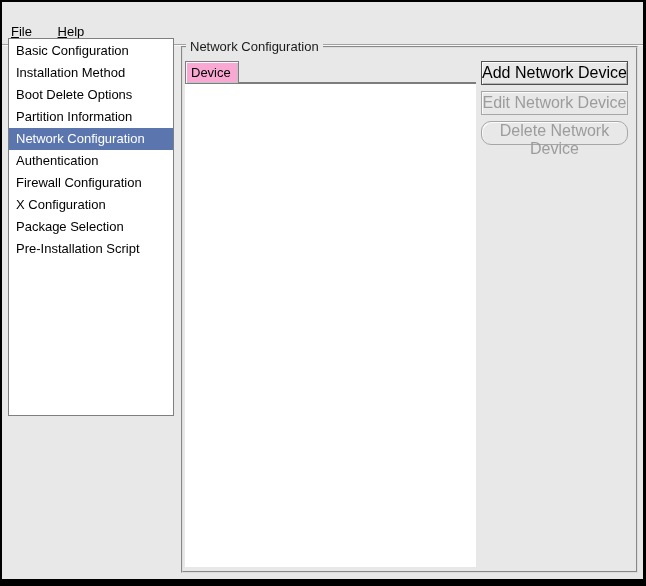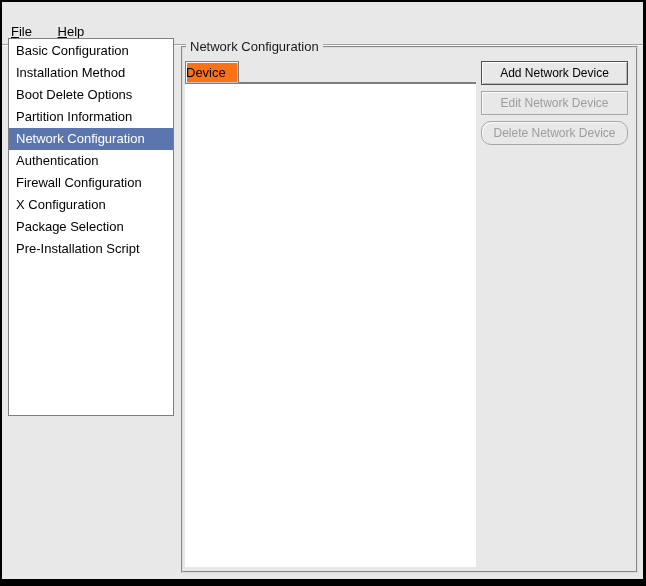--- a/index.html
+++ b/index.html
@@ -87,25 +87,26 @@
   
   .device-table {
     position: absolute;
     left: 183px; top: 59px;
     width: 291px; height: 506px;
     display: flex;
     flex-direction: column;
   }
   .table-header { display: flex; height: 23px; flex: none; }
   .th {
-    background: #f97316;
+    background: #f9a8d4;
     border: 1px solid #7d7d7d;
     box-shadow: inset 1px 1px 0 #fafafa, inset -1px -1px 0 #c2c2c2;
     font-size: 13px;
     line-height: 21px;
+    padding-left: 5px;
     color: #000;
     white-space: nowrap;
     overflow: hidden;
     cursor: default;
   }
   .th-device { width: 54px; flex: none; }
   .th-type { flex: 1; margin-left: -1px; margin-top: 21px; }
   .table-body {
     flex: 1;
     background: #ffffff;
@@ -113,21 +114,21 @@
 
   
   .action-btn {
     position: absolute;
     left: 479px;
     width: 147px; height: 24px;
     background: #e8e8e8;
     border: 1px solid #4f4f4f;
     box-shadow: inset 1px 1px 0 #fdfdfd, inset -1px -1px 0 #b5b5b5;
     font-family: "Liberation Sans", "DejaVu Sans", sans-serif;
-    font-size: 12px;
+    font-size: 16px;
     color: #000;
     cursor: default;
   }
   .action-btn:disabled {
     border-color: #a6a6a6;
     color: #9c9c9c;
     box-shadow: inset 1px 1px 0 #fbfbfb;
   }
   .btn-add { top: 59px; }
   .btn-edit { top: 89px; }

